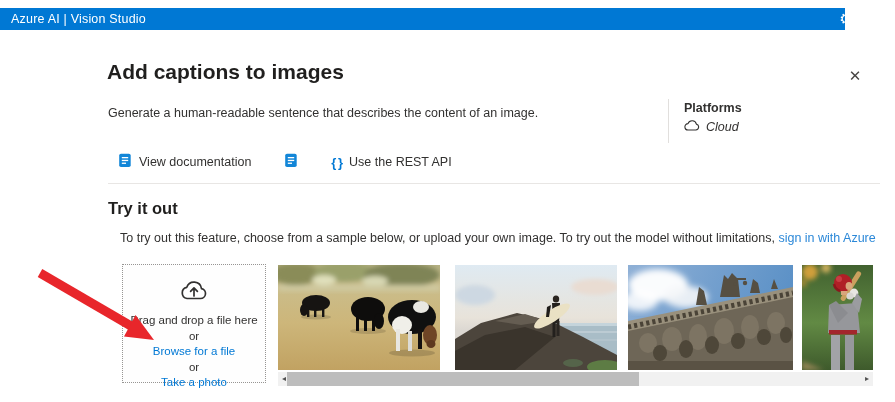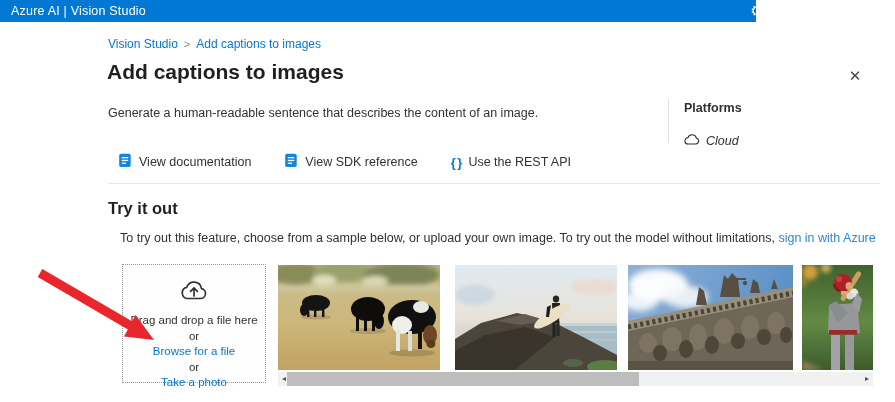--- a/index.html
+++ b/index.html
@@ -1,38 +1,38 @@
 <!DOCTYPE html>
 <html style="--accent: #0078d4; --topbar-bg: #0078d4; --arrow-red: #e8262b;"><head>
 <meta charset="utf-8">
 <style>
   * { margin:0; padding:0; box-sizing:border-box; }
   body { font-family:"Liberation Sans","DejaVu Sans",sans-serif; background:#fff; }
   #screen { position:relative; width:895px; height:402px; background:#fff; overflow:hidden; }
 
   
-  .topbar { position:absolute; left:0; top:0; width:756px; height:22px;
+  .topbar { position:absolute; left:0; top:8px; width:845px; height:22px;
             background:var(--topbar-bg,#0078d4); color:#fff; overflow:hidden; }
   .topbar .brand { position:absolute; left:11px; top:0; line-height:22px; font-size:12.5px; letter-spacing:.2px; }
   .topbar .gear { position:absolute; right:-8px; top:2px; font-size:15px; color:#fff; cursor:pointer; }
 
   
   .breadcrumb { position:absolute; left:108px; top:37px; font-size:12px; }
   .breadcrumb a { color:var(--accent,#0078d4); text-decoration:none; cursor:pointer; }
   .breadcrumb .sep { color:#8a8886; margin:0 6px; font-size:11px; }
 
   .page-title { position:absolute; left:107px; top:60px; font-size:21px; font-weight:600; color:#201f1e; }
   .close-btn { position:absolute; left:845px; top:66px; font-size:15px; color:#484644; cursor:pointer;
                width:20px; height:20px; text-align:center; line-height:20px; font-weight:300; }
 
   .description { position:absolute; left:108px; top:106px; font-size:12.5px; color:#323130; width:540px; }
 
   .platforms-divider { position:absolute; left:668px; top:99px; width:1px; height:44px; background:#e1dfdd; }
   .platforms { position:absolute; left:684px; top:101px; font-size:12.5px; color:#323130; }
-  .platforms .p-label { font-weight:700; margin-bottom:19px; }
+  .platforms .p-label { font-weight:700; margin-bottom:5px; }
   .platforms .p-value { display:flex; align-items:center; gap:6px;font-style:italic; }
 
   
   .links-row { position:absolute; left:118px; top:153px; display:flex; gap:33px; align-items:center; }
   .res-link { display:flex; align-items:center; gap:7px; font-size:12.5px; color:#323130; cursor:pointer; }
   .braces { color:var(--accent,#0078d4); font-size:13px; font-weight:600; letter-spacing:-1px; }
 
   .hdivider { position:absolute; left:108px; top:183px; width:772px; height:1px; background:#e8e6e4; }
 
   .try-heading { position:absolute; left:108px; top:199px; font-size:16.5px; font-weight:600; color:#201f1e; }
@@ -67,23 +67,20 @@
 </head>
 <body>
 
 <div id="screen">
 
   <div class="topbar">
     <span class="brand">Azure AI  |  Vision Studio</span>
     <span class="gear">⚙</span>
   </div>
 
-  <div class="breadcrumb">
-    <a>Vision Studio</a><span class="sep">&gt;</span><a>Add captions to images</a>
-  </div>
 
   <div class="page-title">Add captions to images</div>
   <div class="close-btn"><span>✕</span></div>
 
   <div class="description">Generate a human-readable sentence that describes the content of an image.</div>
 
   <div class="platforms-divider"></div>
   <div class="platforms">
     <div class="p-label">Platforms</div>
     <div class="p-value">
@@ -110,21 +107,20 @@
     </div>
     <div class="res-link">
       <span>
         <svg width="14" height="15" viewBox="0 0 14 15">
             <rect x="1.2" y="0.8" width="11.5" height="13.2" rx="1.8" fill="#1286d8"></rect>
             <rect x="3.8" y="4" width="6.4" height="1.3" fill="#fff"></rect>
             <rect x="3.8" y="6.8" width="6.4" height="1.3" fill="#fff"></rect>
             <rect x="3.8" y="9.6" width="4.2" height="1.3" fill="#fff"></rect>
           </svg>
       </span>
-      <span>View SDK reference</span>
     </div>
     <div class="res-link">
       <span class="braces">{ }</span>
       <span>Use the REST API</span>
     </div>
   </div>
 
   <div class="hdivider"></div>
 
   <div class="try-heading">Try it out</div>

